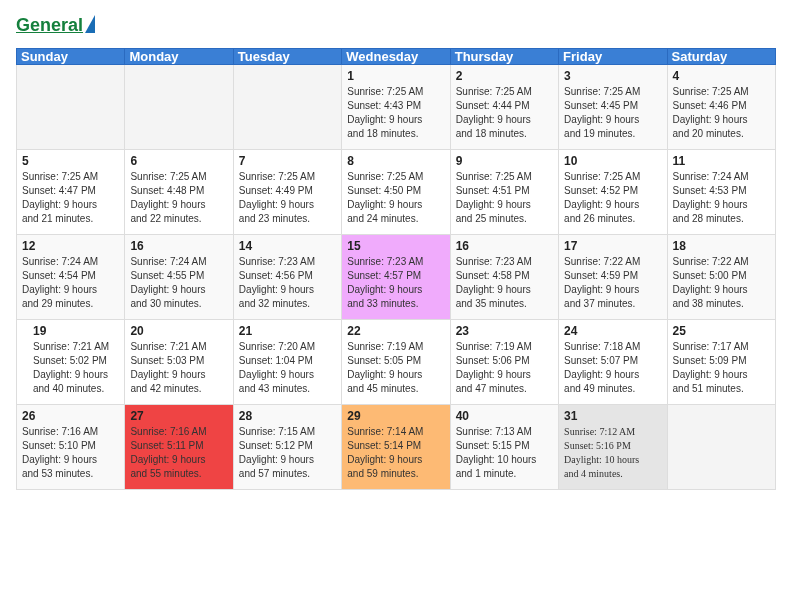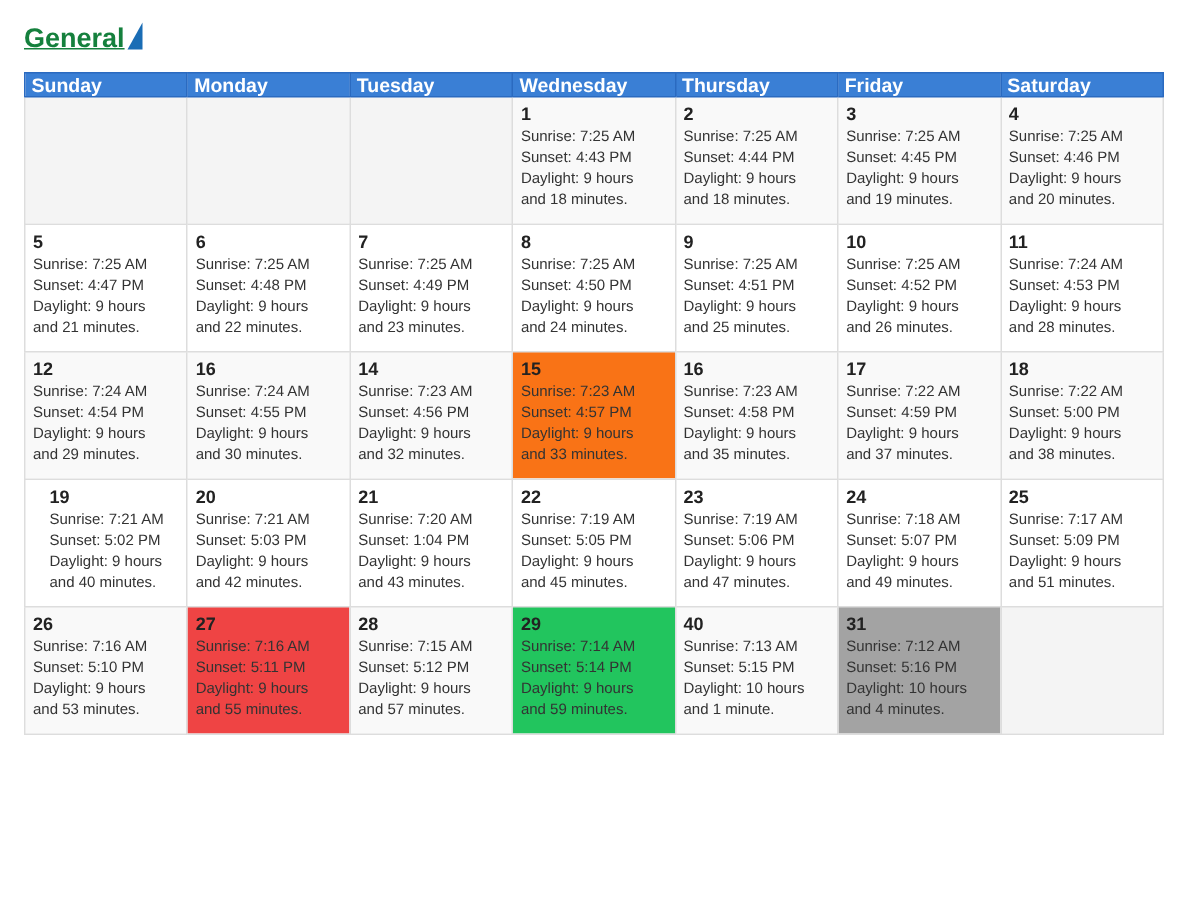--- a/index.html
+++ b/index.html
@@ -225,21 +225,21 @@
 Daylight: 9 hours
 and 30 minutes.</div>
         </td>
         <td style="background: rgb(249, 249, 249); margin-left: 20px;">
           <div class="day-number">14</div>
           <div class="day-info" style="white-space: pre-line;">Sunrise: 7:23 AM
 Sunset: 4:56 PM
 Daylight: 9 hours
 and 32 minutes.</div>
         </td>
-        <td style="background: #f97316;">
+        <td style="background: #f0abfc;">
           <div class="day-number">15</div>
           <div class="day-info" style="white-space: pre-line;">Sunrise: 7:23 AM
 Sunset: 4:57 PM
 Daylight: 9 hours
 and 33 minutes.</div>
         </td>
         <td style="background: rgb(249, 249, 249);">
           <div class="day-number">16</div>
           <div class="day-info" style="white-space: pre-line;">Sunrise: 7:23 AM
 Sunset: 4:58 PM
@@ -327,37 +327,37 @@
 Daylight: 9 hours
 and 55 minutes.</div>
         </td>
         <td style="background: rgb(249, 249, 249); margin-top: 44px;">
           <div class="day-number">28</div>
           <div class="day-info" style="white-space: pre-line;">Sunrise: 7:15 AM
 Sunset: 5:12 PM
 Daylight: 9 hours
 and 57 minutes.</div>
         </td>
-        <td style="background: #22c55e;">
+        <td style="background: #fdba74;">
           <div class="day-number">29</div>
           <div class="day-info" style="white-space: pre-line;">Sunrise: 7:14 AM
 Sunset: 5:14 PM
 Daylight: 9 hours
 and 59 minutes.</div>
         </td>
         <td style="background: rgb(249, 249, 249);">
           <div class="day-number">40</div>
           <div class="day-info" style="white-space: pre-line;">Sunrise: 7:13 AM
 Sunset: 5:15 PM
 Daylight: 10 hours
 and 1 minute.</div>
         </td>
-        <td style="background: #a3a3a3;">
+        <td style="background: #e5e5e5;">
           <div class="day-number">31</div>
-          <div class="day-info" style="white-space: pre-line;">Sunrise: 7:12 AM
+          <div class="day-info" style="white-space: pre-line; font-family: Liberation Serif, serif;">Sunrise: 7:12 AM
 Sunset: 5:16 PM
 Daylight: 10 hours
 and 4 minutes.</div>
         </td>
         <td class="empty-cell"></td>
       </tr>
     </tbody>
 </table>
 
 </body></html>

